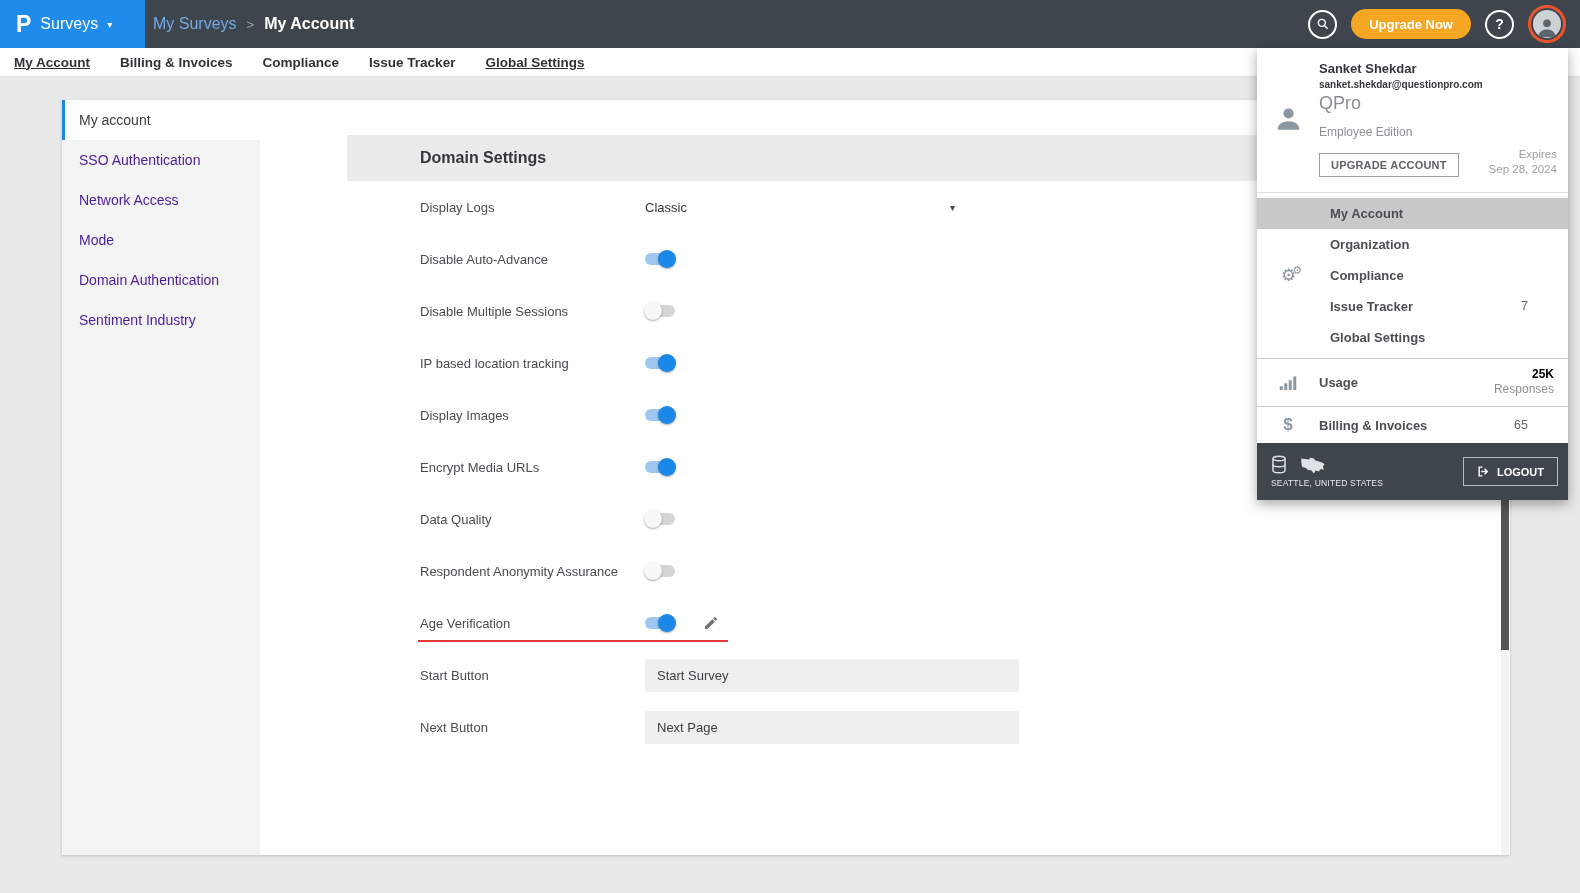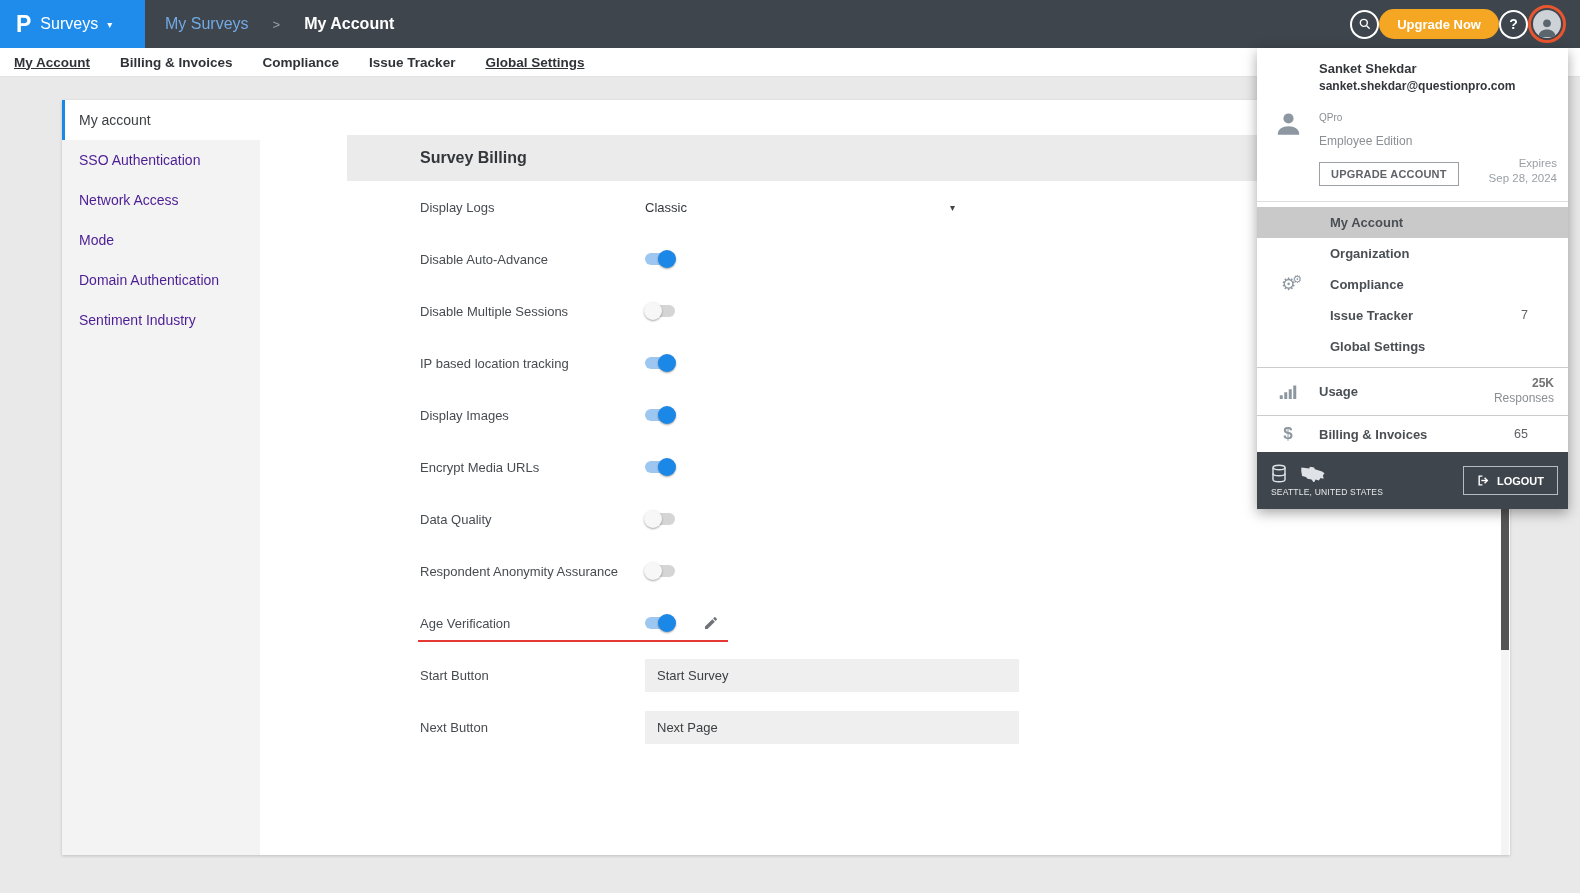--- a/index.html
+++ b/index.html
@@ -11,25 +11,25 @@
   .screen { position:relative; width:1580px; height:893px; }
 
   
   .topbar { position:absolute; left:0; top:0; width:1580px; height:48px;
     background:#3e454c; display:flex; align-items:center; z-index:10; }
   .brand { width:145px; height:48px; background:#1f8ceb; display:flex; align-items:center;
     padding-left:16px; gap:9px; cursor:pointer; flex-shrink:0; }
   .brand .logo { color:#fff; font-weight:700; font-size:23px; line-height:1; }
   .brand .brand-label { color:#fff; font-size:16px; }
   .brand .caret { color:#fff; font-size:10px; }
-  .breadcrumb { margin-left:20px; display:flex; align-items:center; gap:24px; font-size:16px; }
+  .breadcrumb { margin-left:8px; display:flex; align-items:center; gap:10px; font-size:16px; }
   .bc-parent { color:#72a9e2; cursor:pointer; text-decoration:none; }
   .bc-sep { color:#9aa0a6; font-size:13px; }
   .bc-current { color:#fff; font-weight:700; }
-  .topbar-right { margin-left:auto; display:flex; align-items:center; gap:0; padding-right:14px; }
+  .topbar-right { margin-left:auto; display:flex; align-items:center; gap:14px; padding-right:14px; }
   .icon-circle { width:29px; height:29px; border-radius:50%; border:2px solid #fff;
     background:transparent; color:#fff; display:flex; align-items:center; justify-content:center;
     font-size:14px; font-weight:700; cursor:pointer; }
   .upgrade-btn { background:#f5a623; color:#fff; border:none; border-radius:15px; height:30px;
     padding:0 18px; font-size:13px; font-weight:700; cursor:pointer; font-family:inherit; }
   .avatar-ring { width:38px; height:38px; border-radius:50%; border:3px solid #e8552f;
     display:flex; align-items:center; justify-content:center; }
   .avatar { width:28px; height:28px; border-radius:50%; background:#cdd2d7; border:none;
     display:flex; align-items:flex-end; justify-content:center; overflow:hidden; cursor:pointer; color:#5b656e; }
 
@@ -75,43 +75,43 @@
   .scroll-track { position:absolute; left:1501px; top:100px; width:8px; height:755px; background:#f4f4f4; z-index:5; }
   .scroll-thumb { position:absolute; left:1501px; top:468px; width:8px; height:182px; background:#555; z-index:6; }
 
   
   .account-panel { position:absolute; left:1257px; top:48px; width:311px; background:#fff;
     box-shadow:0 4px 12px rgba(0,0,0,.35); z-index:30; }
   .profile { display:flex; padding:13px 11px 15px 0; }
   .profile-icon-col { width:62px; display:flex; align-items:center; justify-content:center; color:#8d97a1; flex-shrink:0; }
   .profile-main { flex:1; }
   .p-name { font-size:13px; font-weight:700; color:#33373c; margin-bottom:3px; }
-  .p-email { font-size:12px; font-weight:700; color:#33373c; margin-bottom:19px; }
-  .p-org { font-size:10px; color:#8a8f94; margin-bottom:11px; }
+  .p-email { font-size:10px; font-weight:700; color:#33373c; margin-bottom:3px; }
+  .p-org { font-size:18px; color:#8a8f94; margin-bottom:11px; }
   .p-edition { font-size:12px; color:#8a8f94; margin-bottom:8px; }
   .p-bottom { display:flex; align-items:flex-end; justify-content:space-between; }
   .upgrade-account-btn { border:1px solid #9aa0a6; background:#fff; color:#5f6368; font-size:11px;
     font-weight:700; padding:5px 11px; cursor:pointer; font-family:inherit; letter-spacing:.2px; }
   .p-expires { text-align:right; font-size:11.5px; color:#9aa0a6; line-height:1.3; }
 
   .menu { border-top:1px solid #ddd; position:relative; padding:5px 0; }
   .gears { position:absolute; left:24px; top:50%; transform:translateY(-50%); color:#8d97a1; }
   .gears .g1 { font-size:17px; }
   .gears .g2 { font-size:11px; margin-left:-4px; vertical-align:7px; }
   .menu-item { height:31px; display:flex; align-items:center; justify-content:space-between;
     padding-left:73px; padding-right:40px; font-size:13px; font-weight:700; color:#4a4f54; cursor:pointer; }
   .menu-item.active { background:#c9c9c9; }
   .menu-badge { font-weight:400; color:#5f6368; font-size:12.5px; }
 
   .info-row { display:flex; align-items:center; border-top:1px solid #ccc; padding:8px 0; }
   .row-icon { width:62px; display:flex; justify-content:center; color:#8d97a1; flex-shrink:0; }
   .row-icon.dollar { font-size:17px; font-weight:700; }
   .row-label { flex:1; font-size:13px; font-weight:700; color:#4a4f54; }
   .usage-val { text-align:right; font-size:12px; color:#8a8f94; line-height:1.3; padding-right:14px; }
-  .usage-val .v1 { font-weight:700; color:#737373; }
+  .usage-val .v1 { font-weight:700; color:#000000; }
   .billing-val { font-size:12.5px; color:#5f6368; padding-right:40px; }
 
   .panel-footer { background:#3e454c; display:flex; align-items:center; padding:7px 10px 7px 14px; height:57px; }
   .footer-left { display:flex; flex-direction:column; }
   .footer-icons { display:flex; gap:12px; align-items:center; color:#dfe3e8; }
   .footer-caption { font-size:8.5px; color:#e8eaed; margin-top:4px; letter-spacing:.2px; }
   .logout-btn { margin-left:auto; border:1px solid #b6bcc2; background:transparent; color:#fff;
     font-size:11px; font-weight:700; padding:7px 13px; display:flex; align-items:center; gap:7px;
     cursor:pointer; font-family:inherit; }
 </style>
@@ -168,21 +168,21 @@
       <div class="side-item active">My account</div>
       <div class="side-item">SSO Authentication</div>
       <div class="side-item">Network Access</div>
       <div class="side-item">Mode</div>
       <div class="side-item">Domain Authentication</div>
       <div class="side-item">Sentiment Industry</div>
     </aside>
 
     <main class="main">
       <div class="settings-header">
-        <h2>Survey Billing</h2>
+        <h2>Domain Settings</h2>
       </div>
       <div class="rows">
 
         <div class="row">
           <div class="label">Display Logs</div>
           <div class="select">
             <span>Classic</span>
             <span class="sel-caret">▾</span>
           </div>
         </div>

